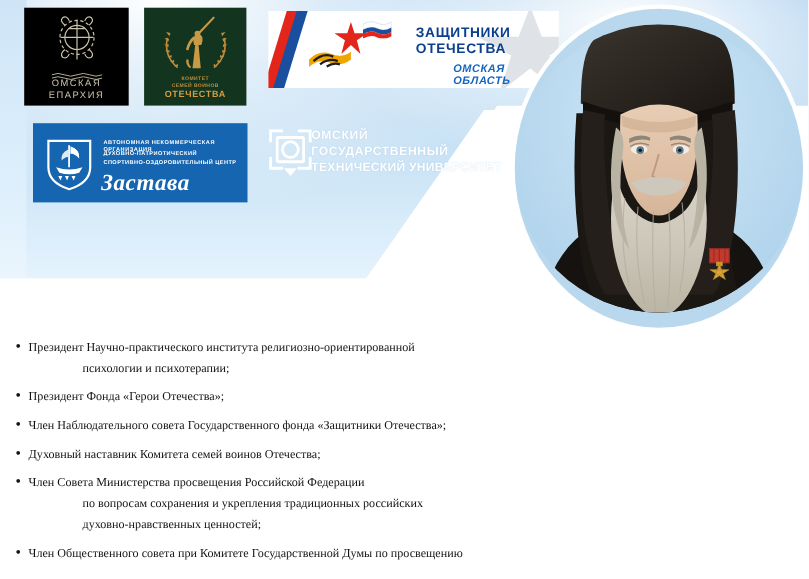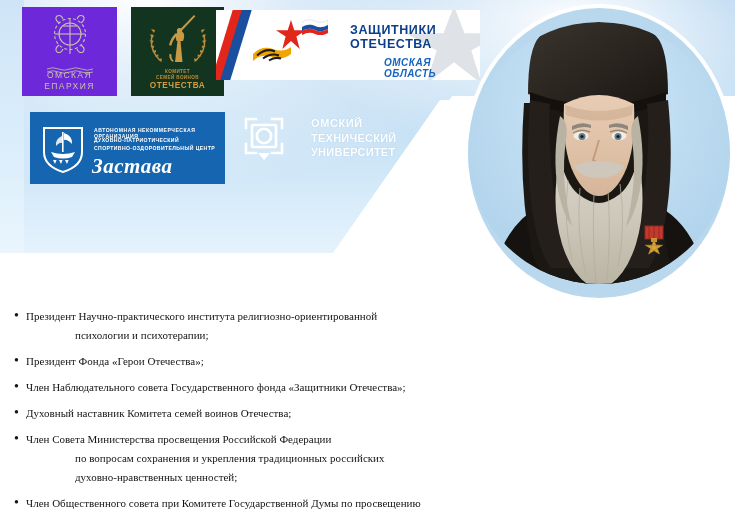--- a/index.html
+++ b/index.html
@@ -39,21 +39,21 @@
   .bg-leftfade{
     position:absolute;left:0;top:0;width:24px;height:253px;
     background:linear-gradient(180deg,#cfe5f7 0%,#dbeefb 60%,#eaf5fd 100%);
   }
 
   
   .logo{position:absolute;box-sizing:border-box;}
 
   
   .lg-eparchy{
-    left:22px;top:7px;width:95px;height:89px;background:#6d28d9;
+    left:22px;top:7px;width:95px;height:89px;background:#000000;
     display:flex;flex-direction:column;align-items:center;justify-content:flex-start;
     padding-top:7px;
   }
   .eparchy-cross{width:50px;height:44px;position:relative;}
   .eparchy-cross svg{display:block;}
   .eparchy-waves{width:46px;height:7px;margin-top:2px;}
   .eparchy-txt{
     color:#c9c3a8;font-family:"Liberation Sans",sans-serif;font-size:8.5px;
     letter-spacing:1.4px;line-height:11px;text-align:center;margin-top:3px;font-weight:400;
   }
@@ -64,21 +64,21 @@
     display:flex;flex-direction:column;align-items:center;justify-content:center;
   }
   .ksvo-emblem{width:72px;height:56px;position:relative;}
   .ksvo-txt1{color:#c08c3a;font-family:"Liberation Sans",sans-serif;font-size:4.6px;
     letter-spacing:.4px;line-height:6px;text-align:center;font-weight:700;}
   .ksvo-txt2{color:#d79b3e;font-family:"Liberation Sans",sans-serif;font-size:8.2px;
     letter-spacing:.6px;text-align:center;font-weight:700;margin-top:.5px;}
 
   
   .lg-zo{
-    left:216px;top:10px;width:264px;height:70px;background:#ffffff;overflow:hidden;
+    left:244px;top:10px;width:264px;height:70px;background:#ffffff;overflow:hidden;
   }
   .zo-stripe{position:absolute;top:0;height:70px;width:10px;transform:skewX(-17deg);}
   .zo-star-grey{
     position:absolute;right:-22px;top:-4px;width:96px;height:78px;
     background:#dfe3e8;
     clip-path:polygon(50% 0%,61% 35%,100% 35%,68% 57%,79% 100%,50% 72%,21% 100%,32% 57%,0% 35%,39% 35%);
   }
   .zo-logo-wrap{position:absolute;left:36px;top:14px;display:flex;align-items:center;}
   .zo-ribbon{width:44px;height:22px;position:relative;}
   .zo-redstar{
@@ -100,21 +100,21 @@
   .ze-l1{position:absolute;left:64px;top:15px;color:#ffffff;
     font-family:"Liberation Sans",sans-serif;font-size:5.1px;font-weight:700;letter-spacing:.5px;}
   .ze-l2{position:absolute;left:64px;top:25px;color:#ffffff;
     font-family:"Liberation Sans",sans-serif;font-size:5.1px;font-weight:700;letter-spacing:.4px;line-height:7.5px;}
   .ze-title{position:absolute;left:62px;top:42px;color:#ffffff;
     font-family:"Liberation Serif",serif;font-size:21px;font-weight:700;font-style:italic;letter-spacing:.5px;}
 
   
   .lg-omgtu{left:243px;top:112px;width:225px;height:58px;}
   .omgtu-mark{position:absolute;left:0;top:4px;width:42px;height:46px;}
-  .omgtu-txt{position:absolute;left:68px;top:4px;color:#ffffff;
+  .omgtu-txt{position:absolute;left:40px;top:4px;color:#ffffff;
     font-family:"Liberation Sans",sans-serif;font-weight:700;font-size:11px;
     letter-spacing:.6px;line-height:14.5px;text-shadow:0 0 1px rgba(120,170,215,.5);}
   .omgtu-txt .l3{letter-spacing:.25px;}
 
   
   .portrait{
     position:absolute;left:468px;top:8px;width:262px;height:290px;border-radius:50%;
     overflow:hidden;background:#b9d8ee;
     box-shadow:0 0 0 4px rgba(255,255,255,.95);
   }
@@ -268,20 +268,21 @@
           <path d="M3 28 V37 H13"></path>
           <path d="M29 37 H39 V28"></path>
           <rect x="9" y="9" width="24" height="22" rx="1"></rect>
         </g>
         <circle cx="21" cy="20" r="7.2" fill="none" stroke="#ffffff" stroke-width="2.6"></circle>
         <path d="M15 37 h12 l-6 7 z" fill="#ffffff"></path>
       </svg>
     </div>
     <div class="omgtu-txt">
       <div>ОМСКИЙ</div>
+      <div>ГОСУДАРСТВЕННЫЙ</div>
       <div class="l3">ТЕХНИЧЕСКИЙ УНИВЕРСИТЕТ</div>
     </div>
   </div>
 
   <div class="portrait">
     <svg viewBox="0 0 262 290" width="262" height="290">
       <defs>
         <radialGradient id="pbg" cx="50%" cy="35%" r="75%">
           <stop offset="0%" stop-color="#cfe6f7"></stop>
           <stop offset="100%" stop-color="#a9cfe9"></stop>

